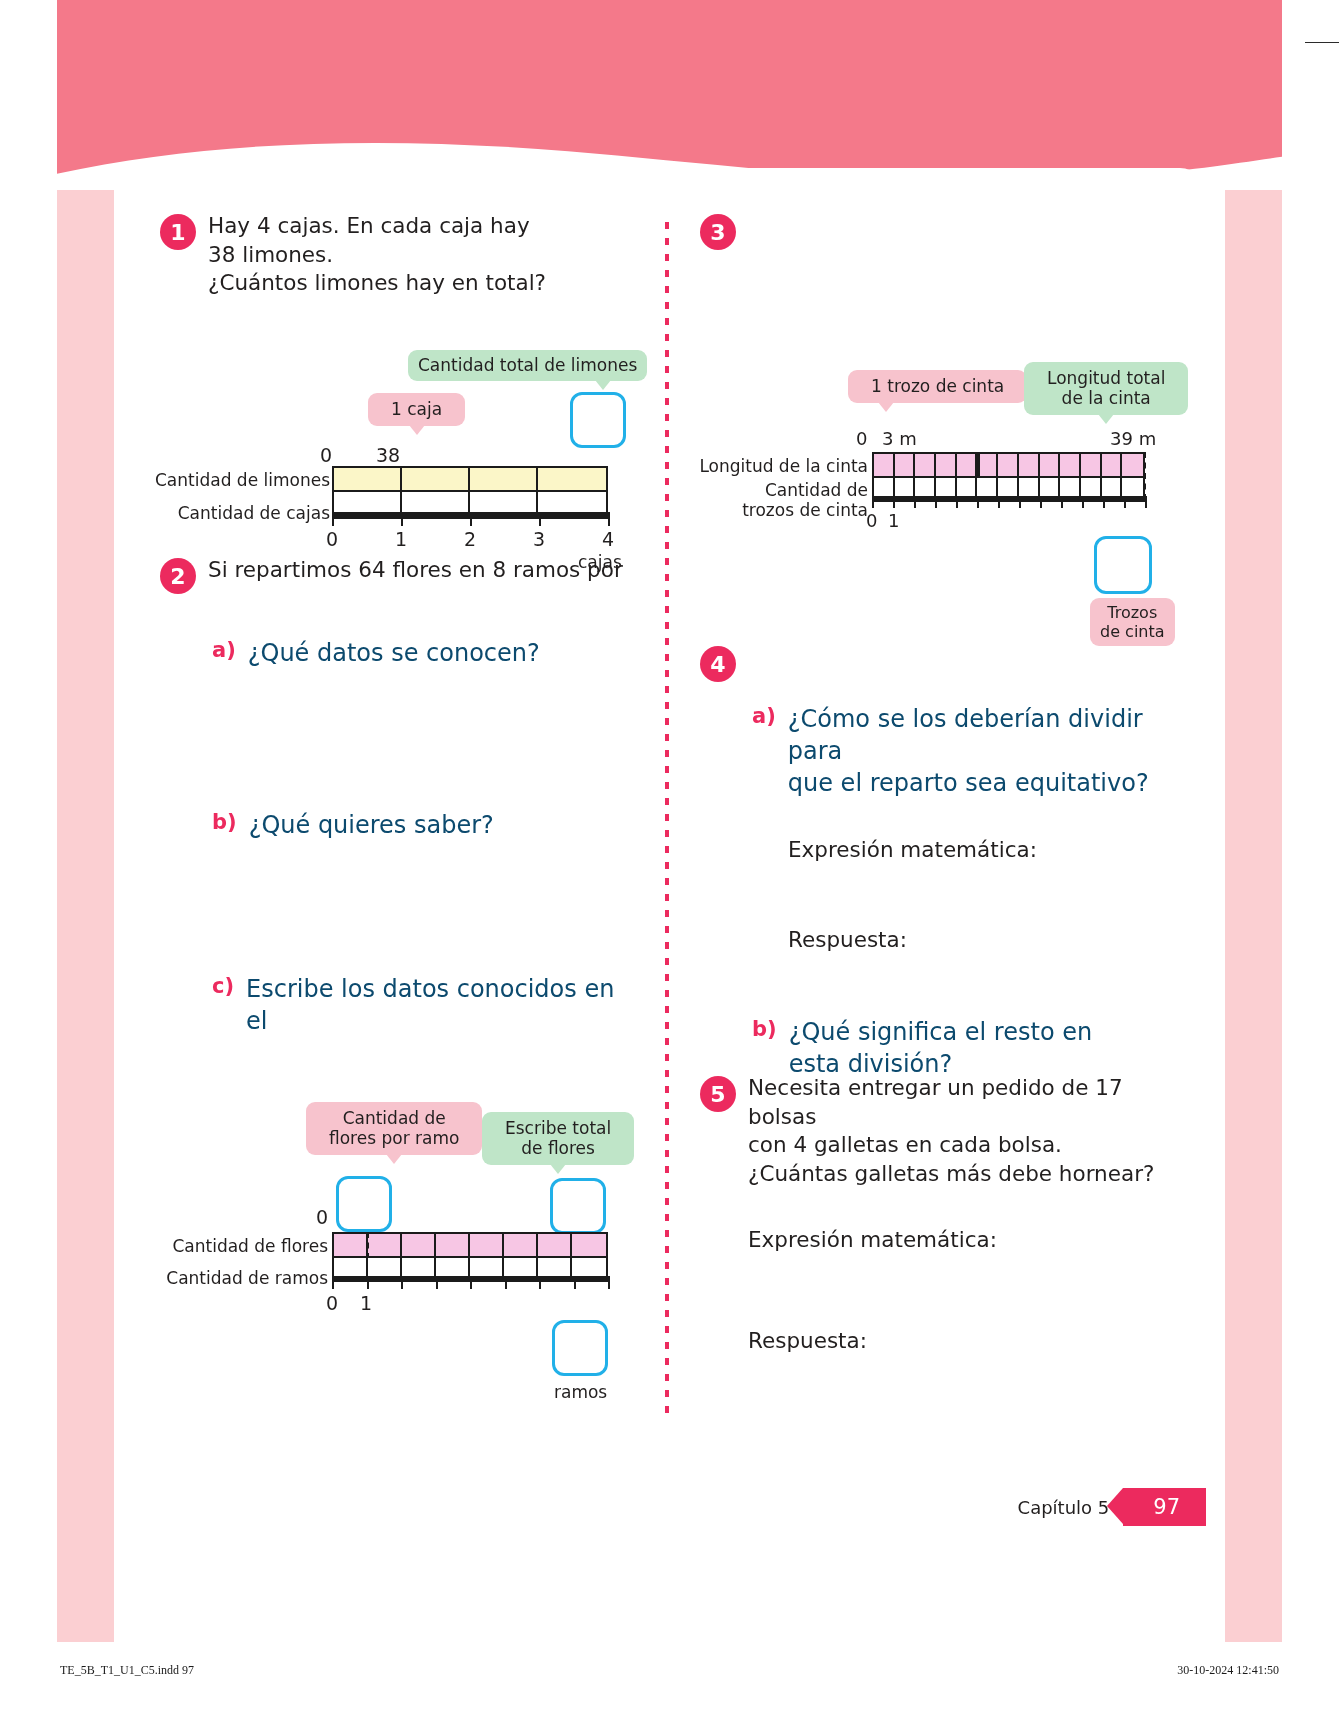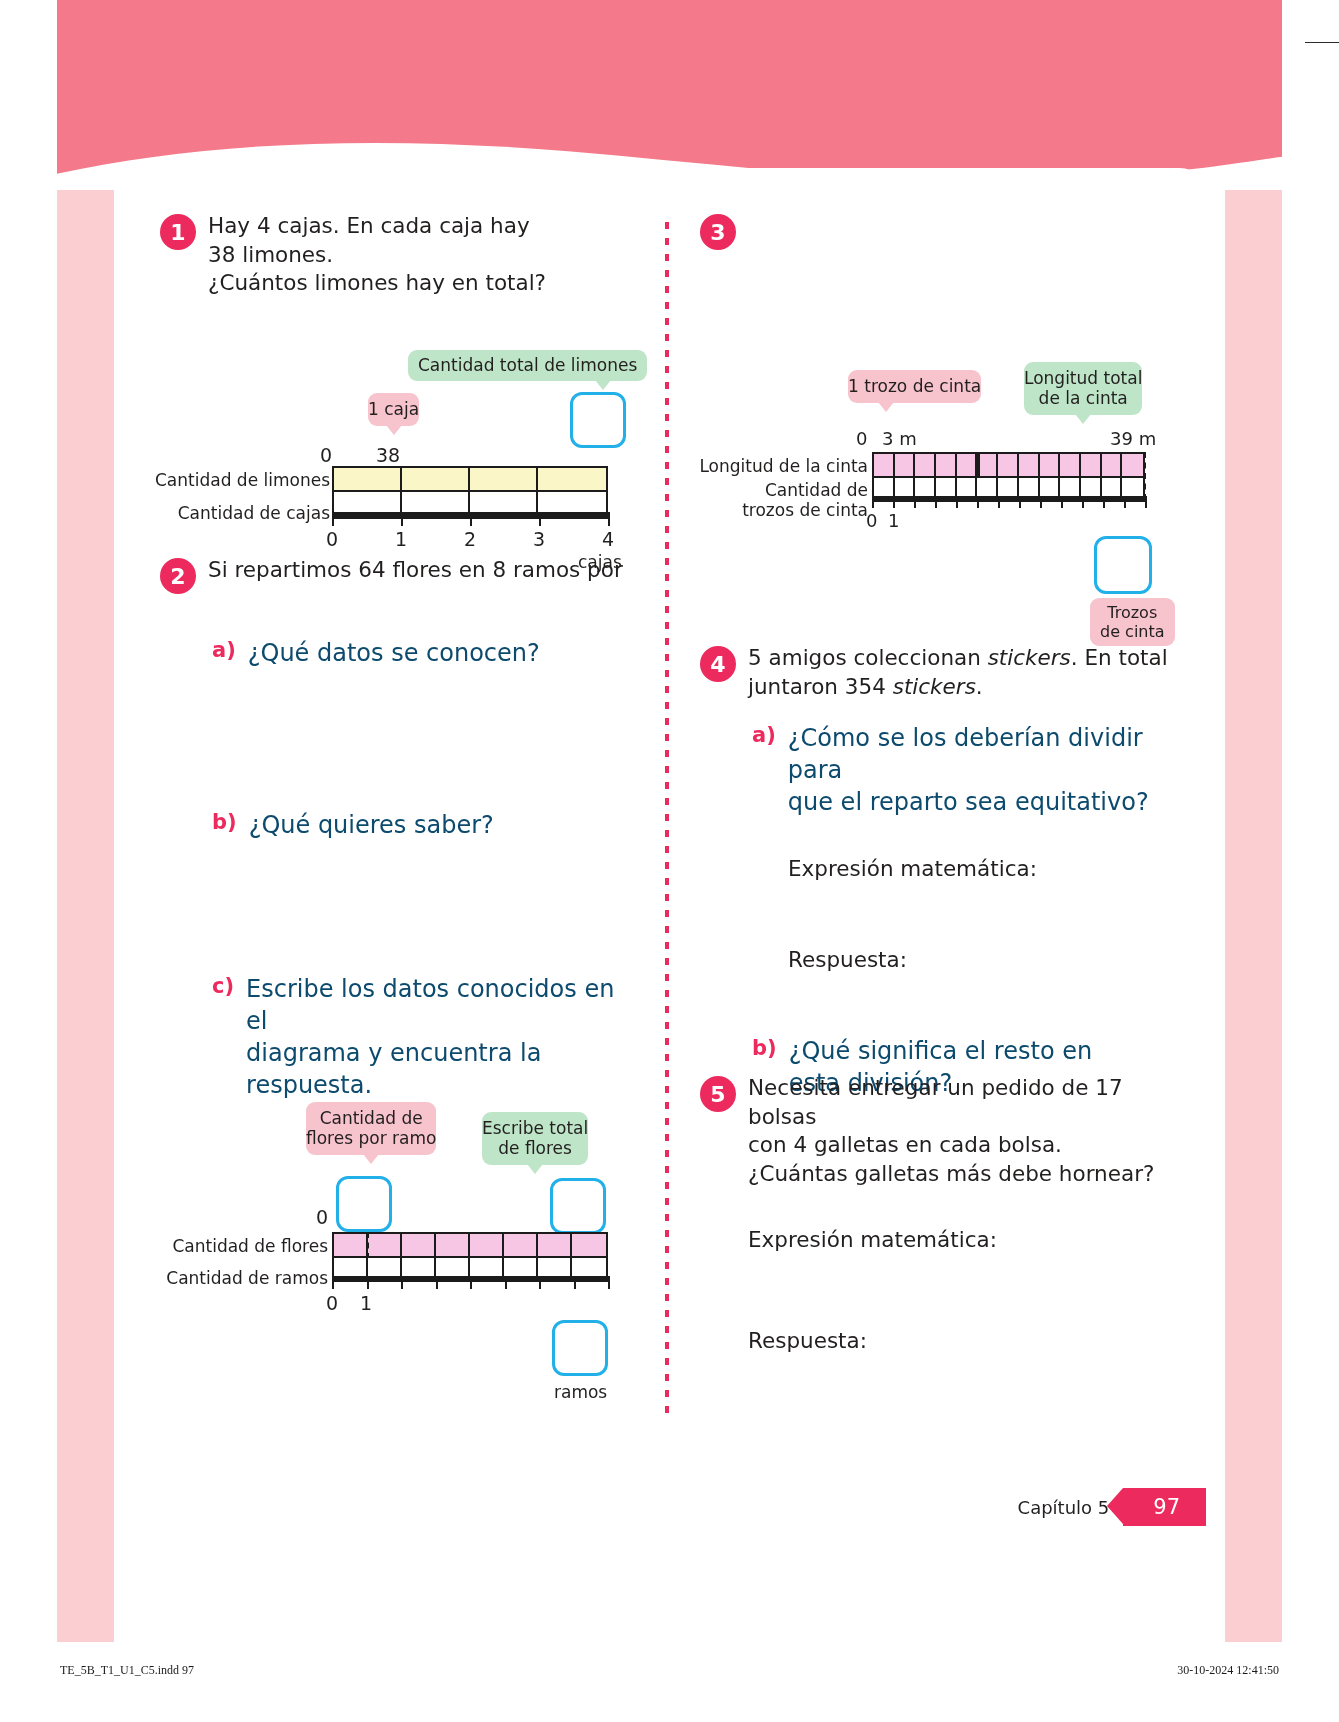--- a/index.html
+++ b/index.html
@@ -90,21 +90,21 @@
   .sub-letter { flex:0 0 auto; color:#ec2a5e; font-weight:bold; font-size:21px; }
   .sub-text { font-size:24px; color:#0c4a6e; line-height:1.33; }
   .plain-line { font-size:21.5px; color:#221f1f; line-height:1.33; }
 
   
   .diagram { position:absolute; }
 
   .callout {
     position:absolute;
     font-size:17px; line-height:1.22; color:#221f1f;
-    padding:6px 0; border-radius:9px; text-align:center;
+    padding:6px 23px; border-radius:9px; text-align:center;
     white-space:nowrap;
   }
   .callout.pink  { background:#f7c3cd; }
   .callout.green { background:#bfe5c8; }
   .callout .tail {
     position:absolute; bottom:-9px; left:50%; margin-left:-8px;
     width:0; height:0; border-left:8px solid transparent;
     border-right:8px solid transparent;
   }
   .callout.pink  .tail { border-top:10px solid #f7c3cd; }
@@ -261,21 +261,20 @@
 
         <div class="sub" style="margin-top:140px; margin-left:52px;">
           <div class="sub-letter">b)</div>
           <div class="sub-text">¿Qué quieres saber?</div>
         </div>
 
         <div class="sub" style="margin-top:132px; margin-left:52px;">
           <div class="sub-letter">c)</div>
           <div class="sub-text">
             <div>Escribe los datos conocidos en el</div>
-            <div>diagrama y encuentra la respuesta.</div>
           </div>
         </div>
       </div>
 
       <div class="diagram" style="left:0; top:890px; width:480px; height:260px;">
 
         <div class="callout pink" style="left:146px; top:0; line-height:1.2;">
           <span>Cantidad de</span><br>
           <span>flores por ramo</span>
           <span class="tail"></span>
@@ -426,28 +425,20 @@
         <div class="answer-box" style="left:394px; top:166px; width:58px; height:58px;"></div>
         <div class="callout pink" style="left:390px; top:228px; line-height:1.2; font-size:16px; padding:5px 10px;">
           <span>Trozos</span><br>
           <span>de cinta</span>
         </div>
       </div>
 
       <div class="prob" style="top:432px;">
         <div class="prob-head">
           <div class="num-badge">4</div>
-          <div class="prob-text">
-            <div>
-              <span>5 amigos coleccionan </span><span class="it">stickers</span><span>. En total</span>
-            </div>
-            <div>
-              <span>juntaron 354 </span><span class="it">stickers</span><span>.</span>
-            </div>
-          </div>
         </div>
 
         <div class="sub" style="margin-top:22px; margin-left:52px;">
           <div class="sub-letter">a)</div>
           <div class="sub-text">
             <div>¿Cómo se los deberían dividir para</div>
             <div>que el reparto sea equitativo?</div>
           </div>
         </div>
 

